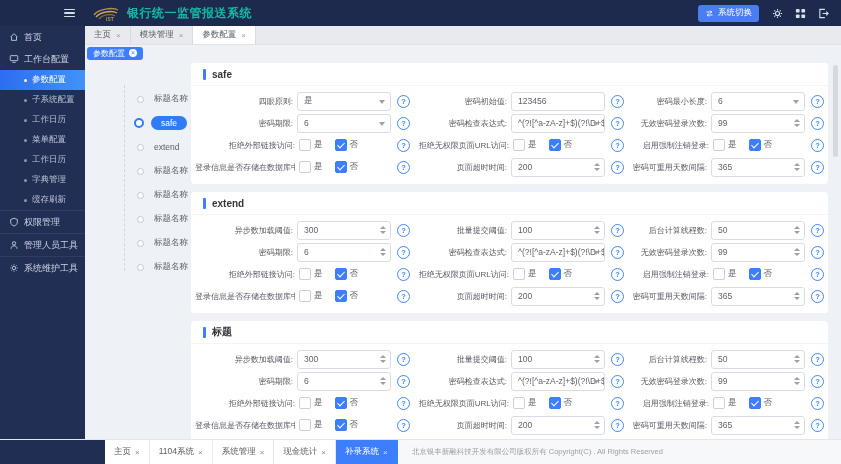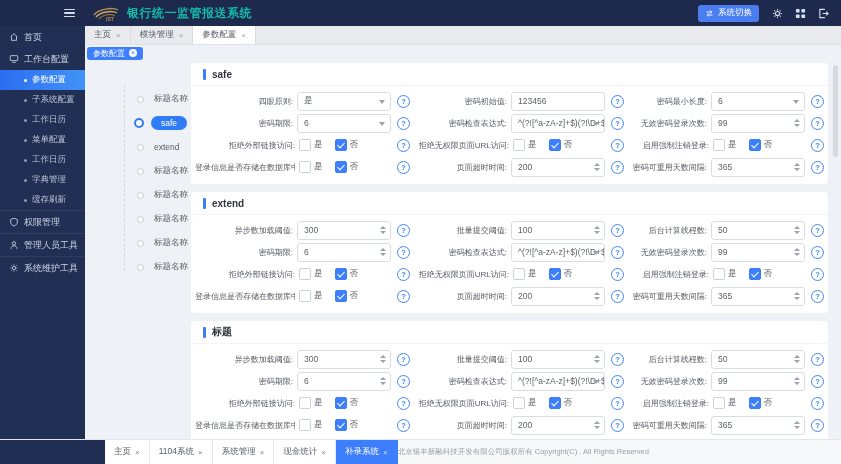--- a/index.html
+++ b/index.html
@@ -86,21 +86,21 @@
         display:flex;align-items:center;justify-content:center;margin-left:6px;flex-shrink:0;cursor:pointer;
         font-weight:bold;}
   
   .footer{position:absolute;left:0;bottom:0;width:841px;height:24px;background:#f7f8fa;
           border-top:1px solid #e3e6ea;display:flex;align-items:center;z-index:9;}
   .fdark{width:105px;height:24px;background:#202e54;flex-shrink:0;}
   .ftab{display:flex;align-items:center;height:24px;padding:0 9px;font-size:8.5px;color:#5a6068;
         border-right:1px solid #e6e8eb;cursor:pointer;background:#fff;}
   .ftab.active{background:#3d7efc;color:#fff;border-color:#3d7efc;}
   .ftab .x{margin-left:4px;font-size:8px;opacity:.75;}
-  .copyright{font-size:7.5px;color:#9aa1a9;margin-left:0;white-space:nowrap;}
+  .copyright{font-size:7.5px;color:#9aa1a9;margin-left:14px;white-space:nowrap;}
 </style>
 </head>
 <body>
 
 <div class="header">
   <span class="burger">
       <i></i>
       <i></i>
       <i></i>
     </span>

